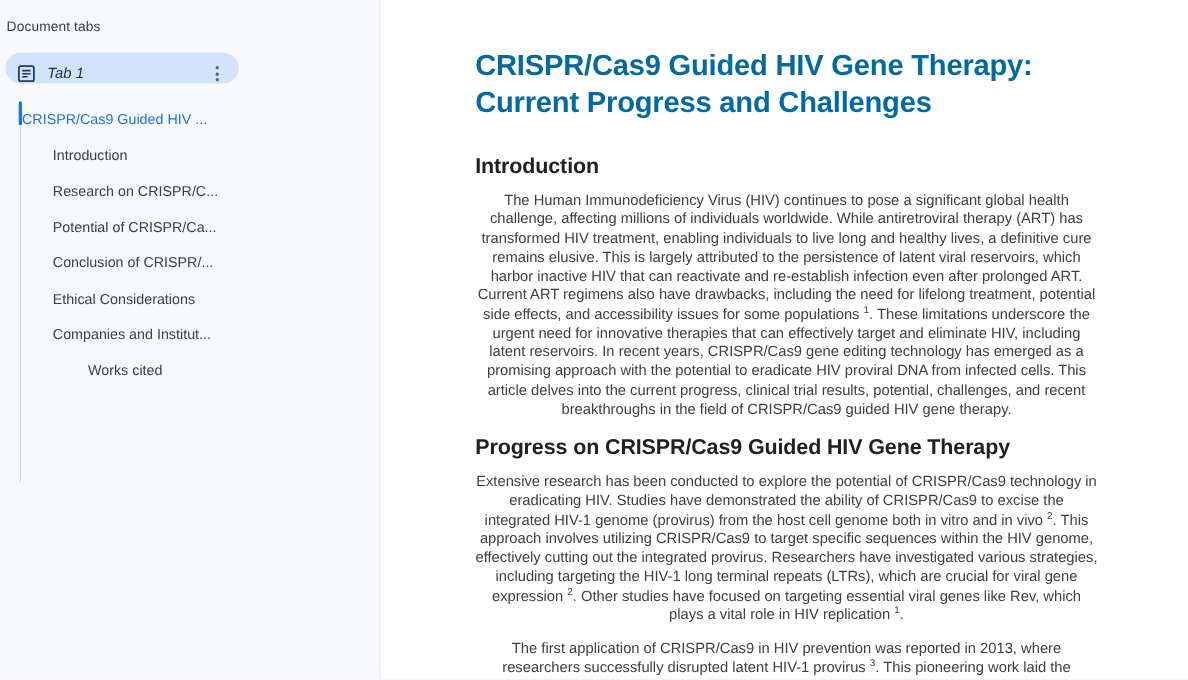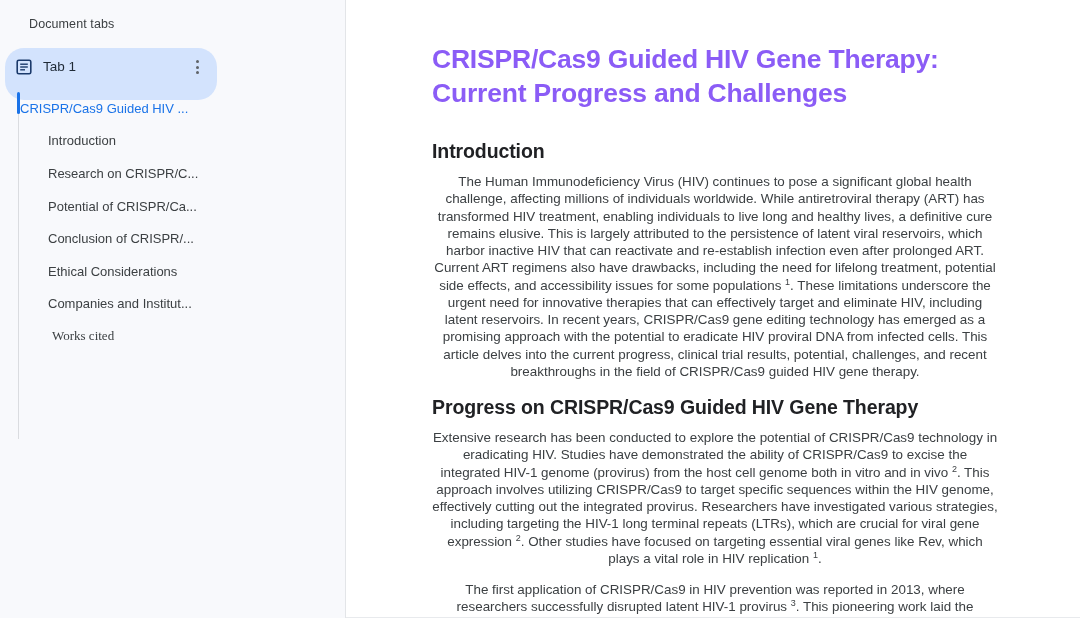--- a/index.html
+++ b/index.html
@@ -26,39 +26,40 @@
     width: 346px;
     height: 618px;
     flex: 0 0 346px;
     background: #f8f9fc;
     border-right: 1px solid #e3e5e8;
     overflow: hidden;
   }
 
   .sidebar-title {
     position: absolute;
-    left: 29px;
+    left: 6px;
     top: 17px;
     font-size: 12.5px;
     color: #3c4043;
     letter-spacing: .1px;
     white-space: nowrap;
   }
 
   
   .tab-pill {
     position: absolute;
     left: 5px;
     top: 48px;
     width: 212px;
-    height: 52px;
+    height: 28px;
     border-radius: 19px;
     background: #d3e3fd;
     display: flex;
     align-items: center;
+    font-style: italic;
   }
   .tab-icon {
     position: absolute;
     left: 10px;
     top: 10px;
     width: 18px;
     height: 18px;
     display: block;
   }
   .tab-label {
@@ -119,42 +120,42 @@
     overflow: hidden;
     font-size: 13px;
     color: #3c4043;
     padding-left: 48px;
     cursor: default;
   }
   .outline-item.level-0 {
     padding-left: 20px;
     color: #1a73e8;
   }
-  .outline-item.level-2 { padding-left: 52px; font-family: Liberation Serif, serif; }
+  .outline-item.level-2 { padding-left: 80px; }
 
   
   #doc {
     position: relative;
     flex: 1 1 auto;
     height: 618px;
     background: #ffffff;
     overflow: hidden;
   }
   .doc-inner {
     position: absolute;
     left: 86px;
     top: 42px;
     width: 570px;
   }
 
   h1.doc-title {
     font-size: 26.5px;
     line-height: 34px;
     font-weight: bold;
-    color: #8b5cf6;
+    color: #0369a1;
     letter-spacing: -.2px;
     margin: 0 0 28px 0;
     max-width: 568px;
   }
   h2.doc-h2 {
     font-size: 19.5px;
     line-height: 26px;
     font-weight: bold;
     color: #202124;
     letter-spacing: -.1px;

